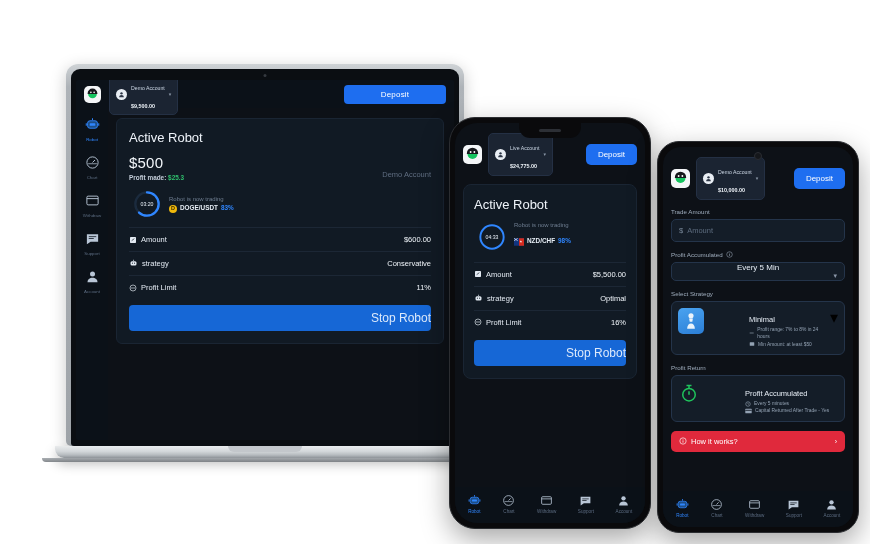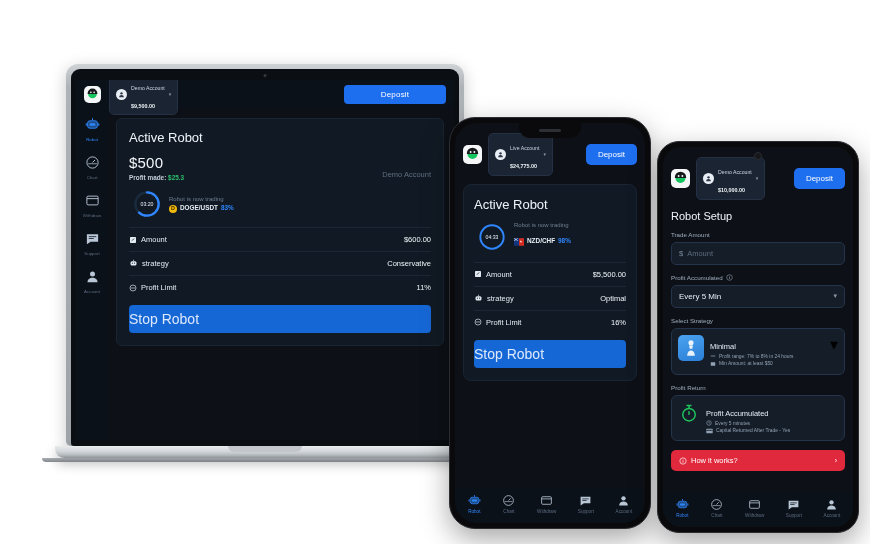--- a/index.html
+++ b/index.html
@@ -98,22 +98,22 @@
   .pair{font-size:6.4px;color:#e6edf5;font-weight:bold;}
   .pct{font-size:6.4px;color:#2f86ff;font-weight:bold;}
   .kv{
     display:flex;align-items:center;justify-content:space-between;
     padding:7px 0;border-top:1px solid #1c2735;
   }
   .kv:first-of-type{border-top:none;}
   .kv .k{display:flex;align-items:center;gap:4px;font-size:7.5px;color:#e3eaf2;}
   .kv .v{font-size:7.5px;color:#f0f5fa;}
   .primary-btn{
-    background:#1667d6;color:#dce9fb;border-radius:4px;text-align:left;
-    font-size:14px;padding:6px 0;margin-top:6px;
+    background:#1667d6;color:#dce9fb;border-radius:4px;text-align:right;
+    font-size:12px;padding:6px 0;margin-top:6px;
   }
 
   
   .phone{position:absolute;}
   .phone-frame{
     background:#0a0a0c;border-radius:26px;padding:5px;
     box-shadow:0 10px 28px rgba(0,0,0,.35);border:1px solid #2b2d31;
   }
   .phone-screen{
     background:#0d1117;border-radius:22px;overflow:hidden;position:relative;
@@ -168,34 +168,34 @@
   .field-lbl{font-size:6.2px;color:#9fadbd;margin-bottom:4px;display:flex;
     align-items:center;gap:3px;}
   .input{
     background:#141d28;border:1px solid #24344a;border-radius:5px;
     padding:6px 7px;display:flex;align-items:center;gap:4px;margin-bottom:9px;
   }
   .input .ph{font-size:7.5px;color:#5d6c7e;}
   .input .cur{font-size:7.5px;color:#7b8a9c;}
   .select{
     background:#141d28;border:1px solid #24344a;border-radius:5px;
-    padding:6px 7px;display:flex;align-items:center;margin-bottom:9px;
+    padding:0 7px;display:flex;align-items:center;margin-bottom:9px;flex-direction:column;
   }
   .select .val{font-size:8px;color:#e6edf5;}
   .select .cv{margin-left:auto;font-size:7px;color:#8b97a8;}
   .strat{
     background:#141d28;border:1px solid #24344a;border-radius:6px;
     padding:6px;display:flex;gap:6px;align-items:flex-start;margin-bottom:9px;
   }
   .strat-ic{
     width:26px;height:26px;border-radius:5px;flex:0 0 auto;
     background:linear-gradient(160deg,#4aa3f0,#2b7ed6);
     display:flex;align-items:center;justify-content:center;
   }
-  .strat-txt{flex:1;min-width:0;}
+  .strat-txt{flex:1;min-width:0;margin-left:39px;}
   .strat-name{font-size:7.5px;color:#e6edf5;margin-bottom:2px;}
   .meta{font-size:4.9px;color:#93a2b3;display:flex;align-items:center;gap:3px;
     line-height:1.5;}
   .ret{
     background:#141d28;border:1px solid #24344a;border-radius:6px;
     padding:6px;display:flex;gap:6px;align-items:flex-start;margin-bottom:9px;
   }
   .ret-ic{width:22px;height:22px;flex:0 0 auto;display:flex;
     align-items:center;justify-content:center;}
   .start-btn{
@@ -547,21 +547,20 @@
             <span class="acct-txt">
               <span class="acct-name">Demo Account</span><br>
               <span class="acct-bal">$10,000.00</span>
             </span>
             <span class="chev">▾</span>
           </div>
           <div class="ph-deposit">Deposit</div>
         </div>
 
         <div class="ph-body">
-          <div class="setup-title">Robot Setup</div>
 
           <div class="field-lbl">Trade Amount</div>
           <div class="input">
             <span class="cur">$</span>
             <span class="ph">Amount</span>
           </div>
 
           <div class="field-lbl">
             <span>Profit Accumulated</span>
             <svg width="7" height="7" viewBox="0 0 24 24">

